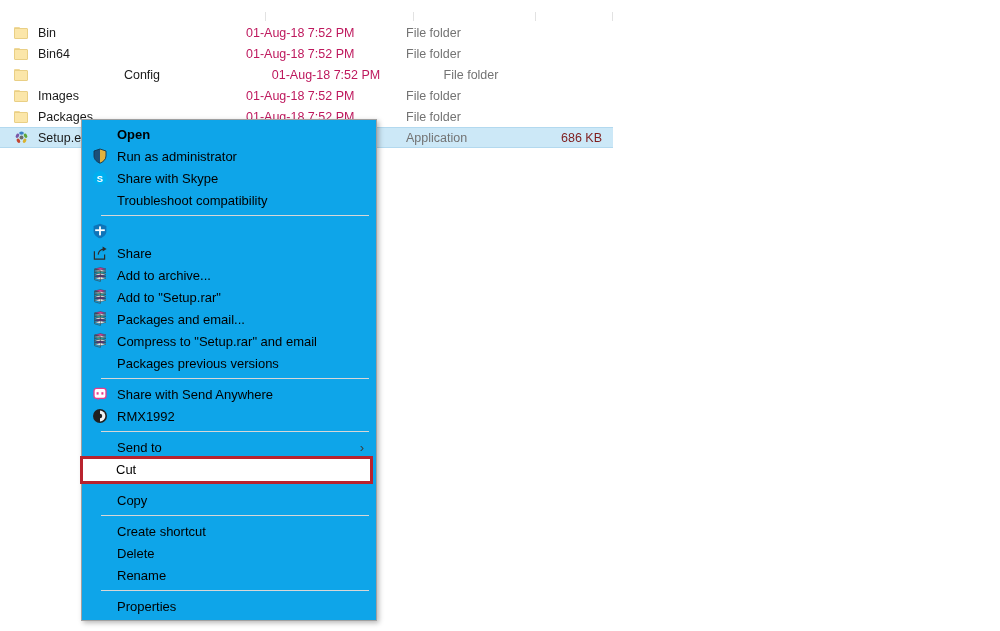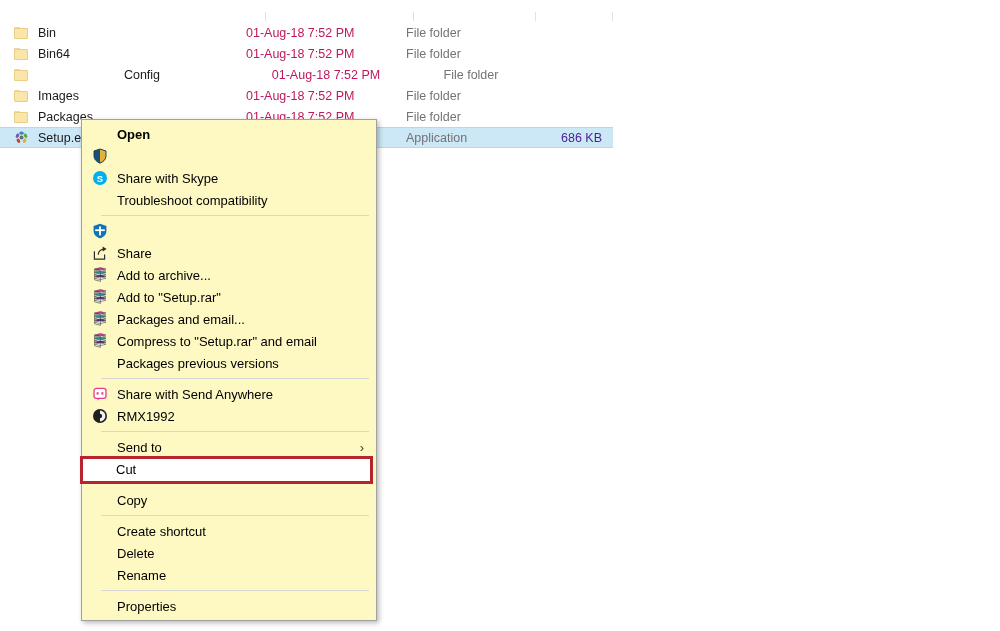--- a/index.html
+++ b/index.html
@@ -68,21 +68,21 @@
   }
   .fr-type {
     width: 130px;
     flex: none;
     color: #737373;
   }
   .fr-size {
     width: 66px;
     flex: none;
     text-align: right;
-    color: #4c1d95;
+    color: #7f1d1d;
   }
 
   
   .folder-ico {
     width: 15px; height: 12px;
     position: relative;
   }
   .folder-ico .tab {
     position: absolute;
     left: 0; top: 0;
@@ -99,21 +99,21 @@
     box-sizing: border-box;
     border-radius: 0 1px 1px 1px;
   }
 
   
   #ctx-menu {
     position: absolute;
     left: 81px;
     top: 119px;
     width: 296px;
-    background: #fef9c3;
+    background: #0ea5e9;
     border: 1px solid #a0a0a0;
     box-shadow: 2px 2px 5px rgba(0,0,0,0.28);
     padding: 3px 0 3px 0;
     box-sizing: border-box;
     z-index: 20;
   }
   .mi {
     position: relative;
     display: flex;
     align-items: center;
@@ -270,20 +270,21 @@
       <span class="mi-label">Open</span>
     </div>
     <div class="mi">
       <span class="mi-icon">
         <svg width="16" height="16" viewBox="0 0 16 16">
           <path d="M8 1 L14 3 V8 C14 11.5 11 14 8 15.2 C5 14 2 11.5 2 8 V3 Z" fill="#1c4f78"></path>
           <path d="M8 1 L14 3 V8 C14 11.5 11 14 8 15.2 Z" fill="#e3b23c"></path>
           <path d="M8 1 L14 3 V8 C14 11.5 11 14 8 15.2 C5 14 2 11.5 2 8 V3 Z" fill="none" stroke="#12364f" stroke-width="0.9"></path>
         </svg>
       </span>
+      <span class="mi-label">Run as administrator</span>
     </div>
     <div class="mi">
       <span class="mi-icon">
         <svg width="16" height="16" viewBox="0 0 16 16">
           <circle cx="8" cy="8" r="7" fill="#00aff0"></circle>
           <text x="8" y="11.6" text-anchor="middle" font-size="9.5" font-family="Liberation Sans, sans-serif" font-weight="bold" fill="#ffffff">S</text>
         </svg>
       </span>
       <span class="mi-label">Share with Skype</span>
     </div>

